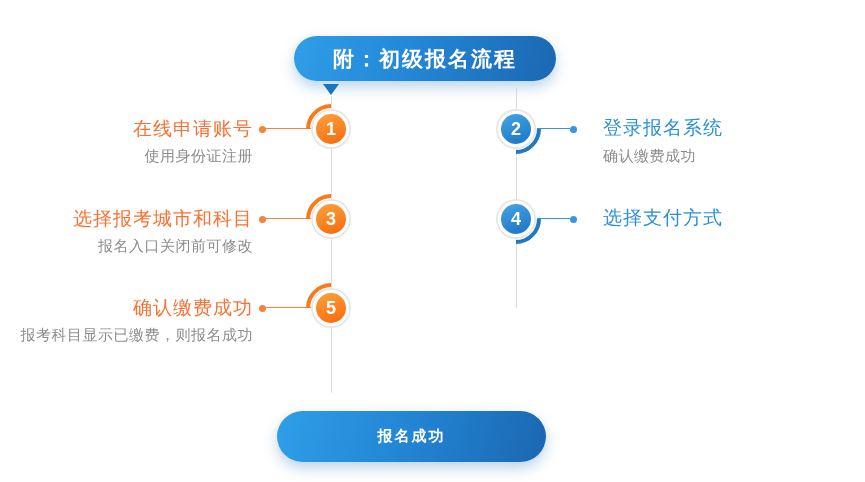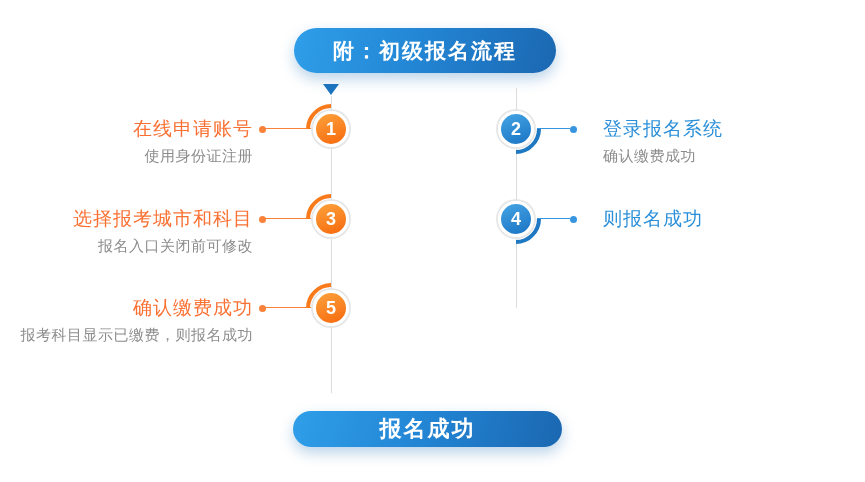--- a/index.html
+++ b/index.html
@@ -7,22 +7,22 @@
     position:relative;width:865px;height:482px;background:#ffffff;overflow:hidden;
     font-family:"Liberation Sans","DejaVu Sans",sans-serif;
   }
   
   .pill{
     position:absolute;display:flex;align-items:center;justify-content:center;
     background:linear-gradient(105deg,#2f9ee9 0%,#2387d6 45%,#1b67b1 100%);
     color:#fff;font-weight:bold;letter-spacing:2px;
     box-shadow:0 6px 14px rgba(31,112,183,.30);
   }
-  .pill-top{left:294px;top:28px;width:262px;height:45px;border-radius:23px;font-size:21px;}
-  .pill-bottom{left:293px;top:411px;width:269px;height:36px;border-radius:26px;font-size:22px;}
+  .pill-top{left:294px;top:36px;width:262px;height:45px;border-radius:23px;font-size:21px;}
+  .pill-bottom{left:277px;top:411px;width:269px;height:51px;border-radius:26px;font-size:15px;}
   
   .down-triangle{
     position:absolute;left:323px;top:84px;width:0;height:0;
     border-left:8px solid transparent;border-right:8px solid transparent;
     border-top:11px solid #1c74be;
   }
   
   .vline{position:absolute;width:1px;background:#dcdcdc;z-index:0;}
   .vline-left{left:331px;top:96px;height:297px;}
   .vline-right{left:516px;top:88px;height:220px;}
@@ -47,21 +47,21 @@
   .connector.blue{background:#3795e0;}
   .end-dot{position:absolute;width:7px;height:7px;border-radius:50%;z-index:1;}
   .end-dot.orange{background:#f8823a;}
   .end-dot.blue{background:#3795e0;}
   
   .step-text{position:absolute;z-index:2;}
   .step-text.left{width:320px;text-align:right;}
   .step-text.right{text-align:left;}
   .step-title{font-size:19px;line-height:24px;letter-spacing:1px;white-space:nowrap;}
   .step-title.orange-text{color:#fa7032;}
-  .step-title.blue-text{color:#2a8fd8;}
+  .step-title.blue-text{color:#2a8fd8;font-family:Liberation Mono, monospace;}
   .step-sub{font-size:15px;line-height:20px;letter-spacing:.5px;color:#8c8c8c;margin-top:5px;white-space:nowrap;}
 </style>
 </head>
 <body>
 
 <div class="canvas">
 
   <div class="pill pill-top">
     <span>附：初级报名流程</span>
   </div>
@@ -106,21 +106,21 @@
     </div>
   </div>
 
   <div>
     <div class="connector blue" style="left:537px;top:218px;width:33px;"></div>
     <div class="end-dot blue" style="left:570px;top:216px;"></div>
     <div class="step-node blue" style="left:498px;top:201px;">
       <span>4</span>
     </div>
     <div class="step-text right" style="left:603px;top:207px;">
-      <div class="step-title blue-text">则报名成功</div>
+      <div class="step-title blue-text">选择支付方式</div>
     </div>
   </div>
 
   <div>
     <div class="connector orange" style="left:265px;top:307px;width:46px;"></div>
     <div class="end-dot orange" style="left:259px;top:305px;"></div>
     <div class="step-node orange" style="left:313px;top:290px;">
       <span>5</span>
     </div>
     <div class="step-text left" style="right:612px;top:296px;">

